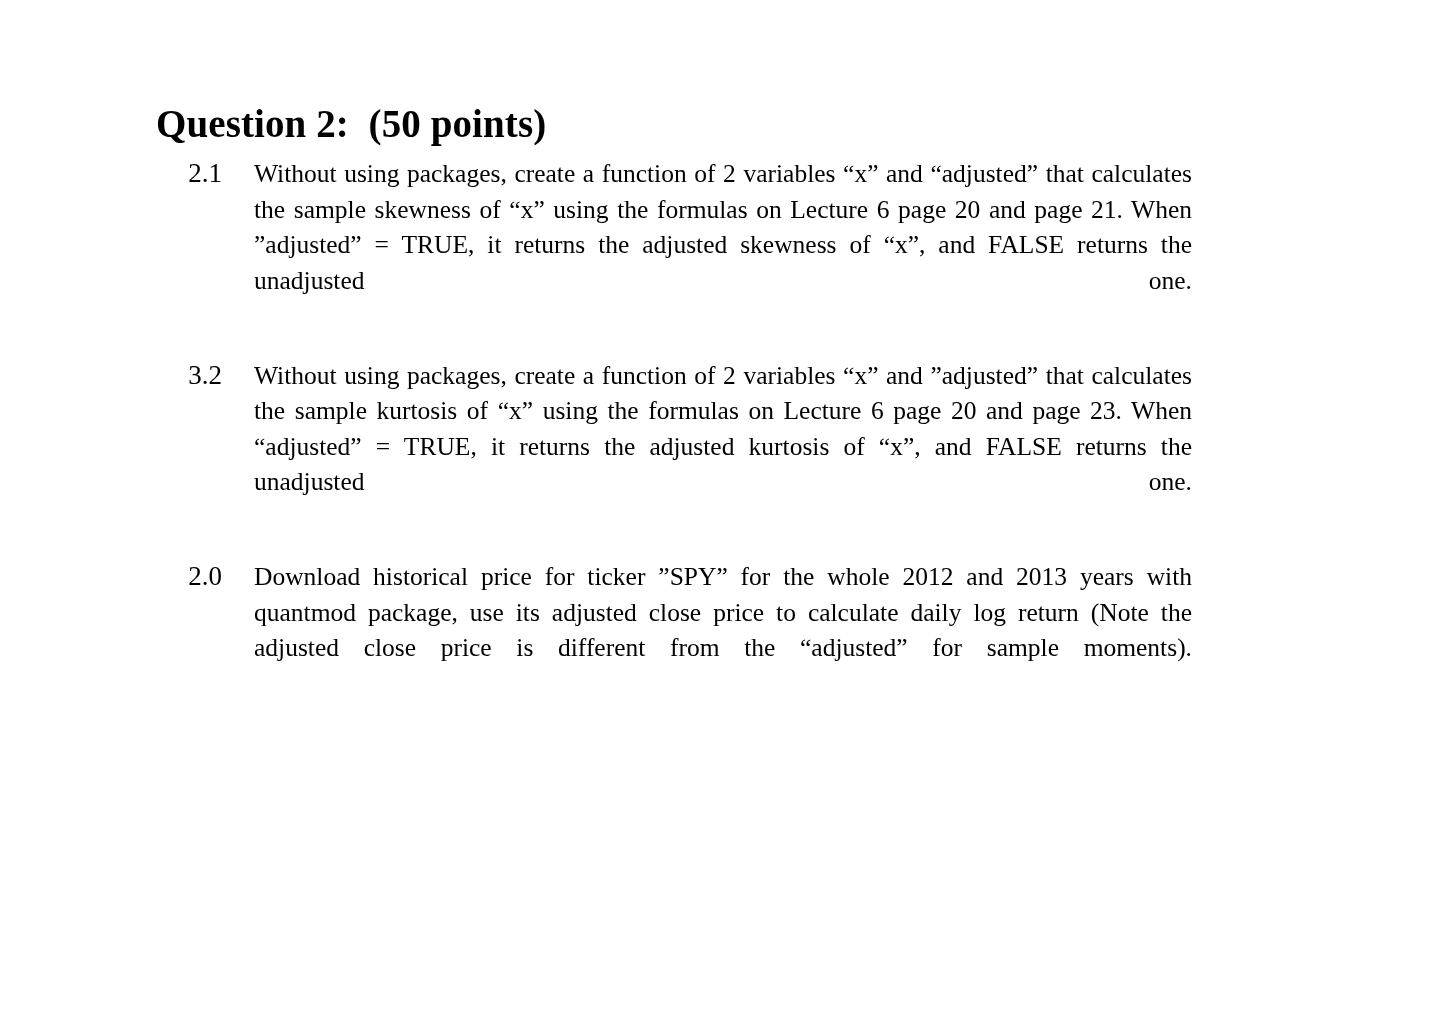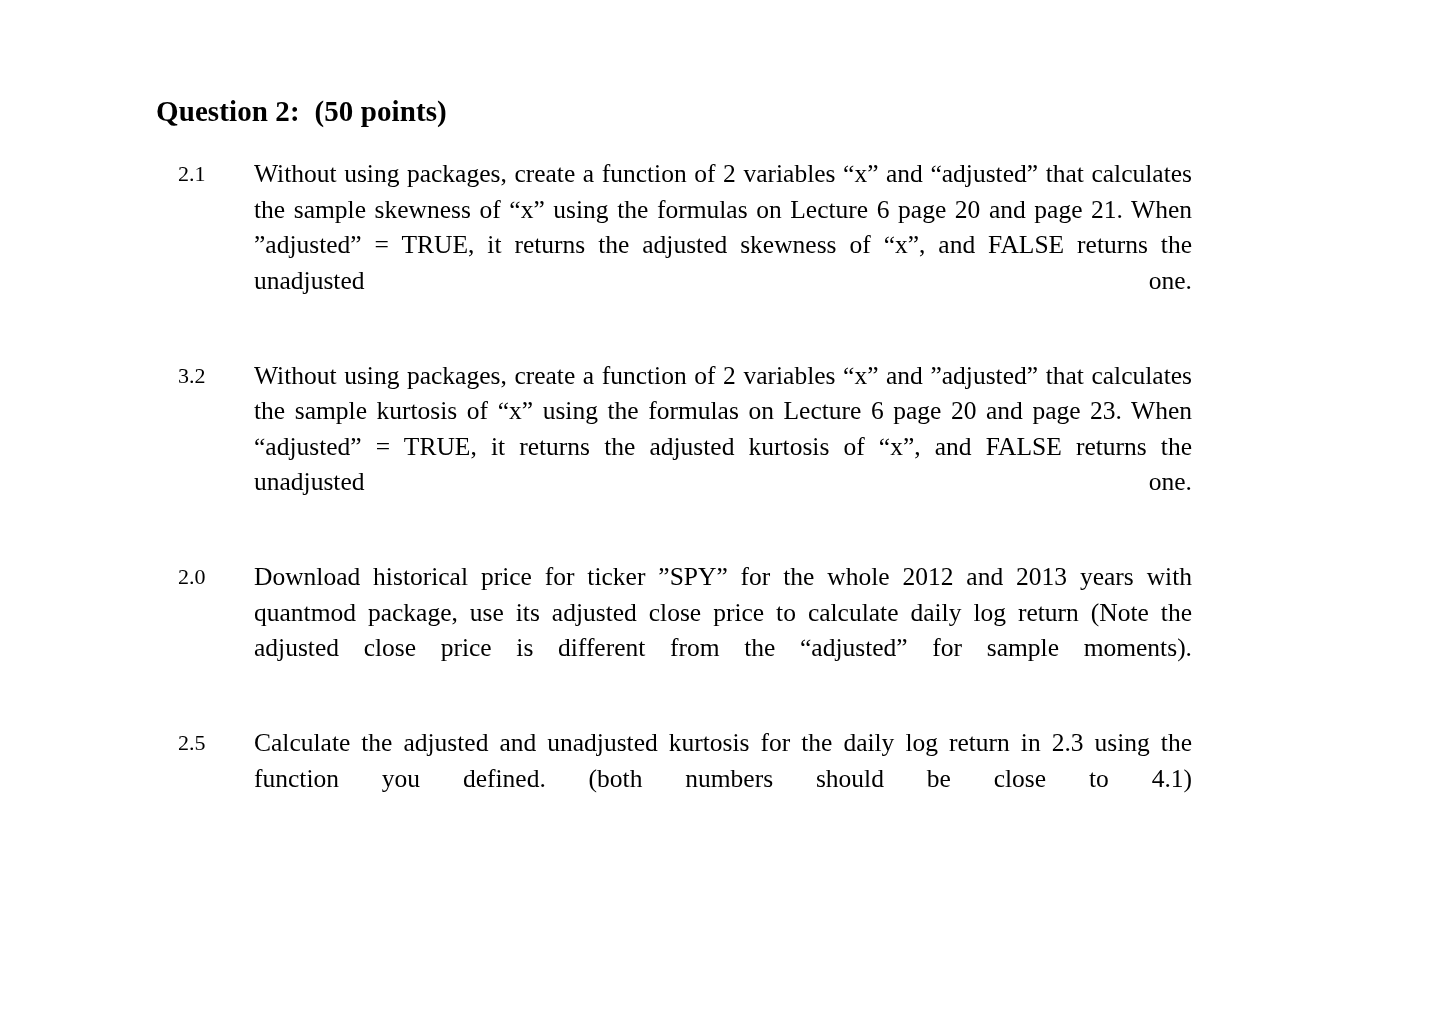--- a/index.html
+++ b/index.html
@@ -21,21 +21,21 @@
     height: 1016px;
     background: #ffffff;
     box-sizing: border-box;
   }
 
   
   .doc-title {
     position: absolute;
     left: 156px;
     top: 76px;
-    font-size: 29px;
+    font-size: 39px;
     font-weight: bold;
     letter-spacing: 0.1px;
     white-space: pre;
     line-height: 1.15;
   }
 
   
   .qlist {
     position: absolute;
     left: 178px;
@@ -50,22 +50,22 @@
     font-size: 25.5px;
     line-height: 35.5px;
   }
   .qitem:last-child { margin-bottom: 0; }
 
   .qnum {
     position: absolute;
     left: 0;
     top: 0;
     width: 44px;
-    text-align: left;
-    font-size: 22px;
+    text-align: right;
+    font-size: 27px;
     line-height: 35.5px;
     white-space: pre;
   }
   .qbody {
     display: block;
     text-align: justify;
     text-justify: inter-word;
     hyphens: manual;
     -webkit-hyphens: manual;
     word-spacing: 0.2px;
@@ -96,20 +96,16 @@
       <span class="qnum">3.2</span>
       <span class="qbody">Without using packages, create a function of 2 variables “x” and ”ad­justed” that calculates the sample kurtosis of “x” using the formulas on Lecture 6 page 20 and page 23. When “adjusted” = TRUE, it returns the adjusted kurtosis of “x”, and FALSE returns the unadjusted one.</span>
     </div>
 
     <div class="qitem">
       <span class="qnum">2.0</span>
       <span class="qbody">Download historical price for ticker ”SPY” for the whole 2012 and 2013 years with quantmod package, use its adjusted close price to calculate daily log return (Note the adjusted close price is different from the “adjusted” for sample moments).</span>
     </div>
 
 
-    <div class="qitem">
-      <span class="qnum">2.5</span>
-      <span class="qbody">Calculate the adjusted and unadjusted kurtosis for the daily log return in 2.3 using the function you defined. (both numbers should be close to 4.1)</span>
-    </div>
 
   </div>
 
 </div>
 
 </body></html>

